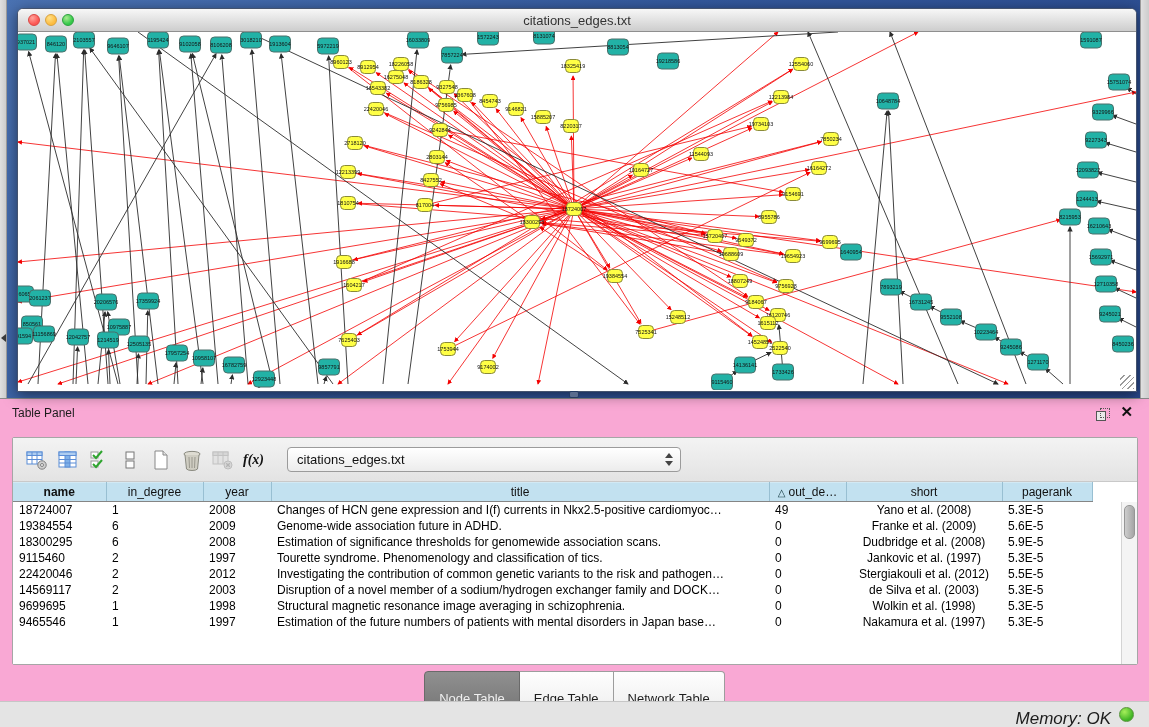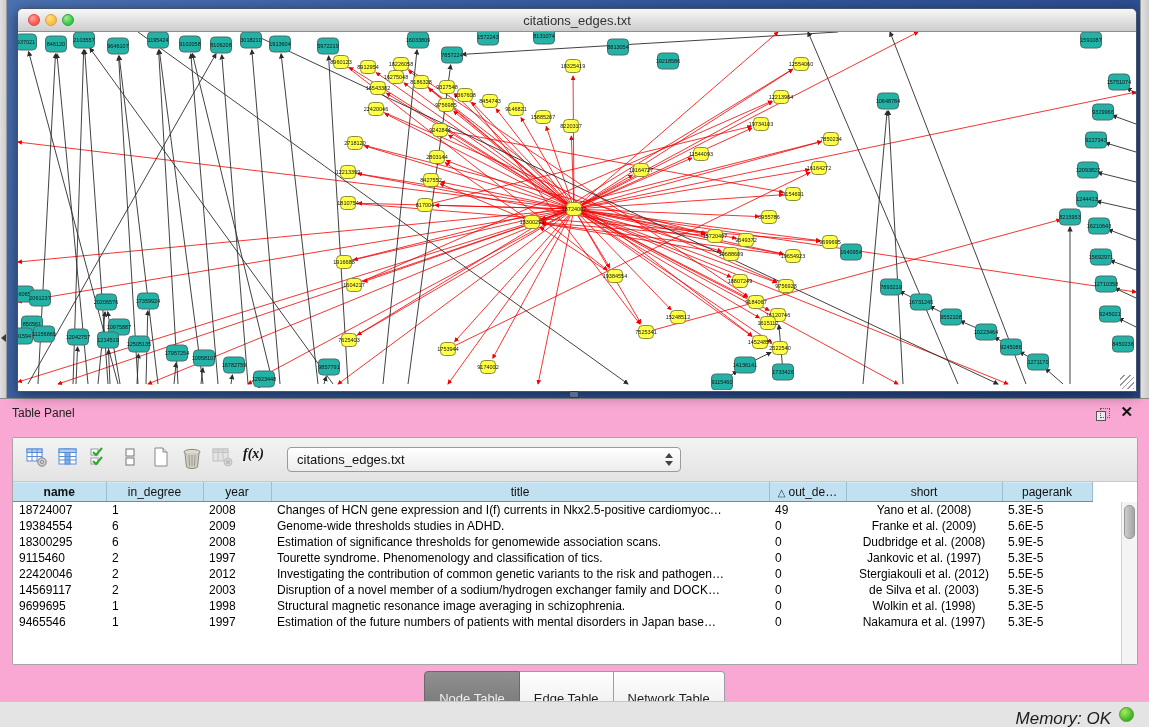--- a/index.html
+++ b/index.html
@@ -29,21 +29,21 @@
   .table-panel{position:absolute;left:0;top:398px;width:1149px;height:329px;background:#f9a8d4;border-top:1px solid #8a8a8a;}
   .panel-titlebar{position:relative;height:28px;}
   .panel-title{position:absolute;left:12px;top:7px;font-size:12px;color:#1c1c1c;}
   .float-icon{position:absolute;right:40px;top:9px;width:13px;height:11px;}
   .float-icon .sq1{position:absolute;left:0;top:3px;width:8px;height:8px;border:1px solid #555;background:#e9e9e9;}
   .float-icon .sq2{position:absolute;left:4px;top:0;width:8px;height:8px;border:1px dotted #555;background:transparent;}
   .close-icon{position:absolute;right:16px;top:5px;font-size:15px;font-weight:bold;color:#111;line-height:15px;}
 
   .panel-container{position:absolute;left:12px;top:38px;width:1126px;height:228px;border:1px solid #a6a6a6;border-radius:2px;background:#fff;box-sizing:border-box;}
   .toolbar{height:43px;background:linear-gradient(#f3f3f3,#e3e3e3);border-bottom:1px solid #c9c9c9;display:flex;align-items:center;padding-left:10px;}
-  .tool-btn{width:27px;height:27px;display:flex;align-items:flex-start;justify-content:center;margin-right:4px;border-radius:3px;}
+  .tool-btn{width:27px;height:27px;display:flex;align-items:center;justify-content:center;margin-right:4px;border-radius:3px;}
   .tool-btn.disabled{opacity:.55;}
   .fx{font-family:"Liberation Serif",serif;font-style:italic;font-weight:bold;font-size:14px;color:#111;}
   .combo{margin-left:16px;width:392px;height:23px;border:1px solid #9b9b9b;border-radius:4px;background:linear-gradient(#ffffff,#ececec);position:relative;box-shadow:inset 0 1px 0 #fff;}
   .combo-text{position:absolute;left:9px;top:4px;font-size:13px;color:#111;}
   .combo-arrows{position:absolute;right:7px;top:4px;width:9px;height:15px;}
   .combo-arrows .up{position:absolute;left:1px;top:1px;width:0;height:0;border-left:4px solid transparent;border-right:4px solid transparent;border-bottom:5px solid #444;}
   .combo-arrows .dn{position:absolute;left:1px;bottom:1px;width:0;height:0;border-left:4px solid transparent;border-right:4px solid transparent;border-top:5px solid #444;}
 
   .table-area{position:absolute;left:0;top:44px;right:0;bottom:0;background:#fff;overflow:hidden;}
   table{border-collapse:collapse;table-layout:fixed;font-size:12px;}
@@ -563,21 +563,21 @@
                 <td>2008</td>
                 <td>Changes of HCN gene expression and I(f) currents in Nkx2.5-positive cardiomyoc…</td>
                 <td>49</td>
                 <td class="center">Yano et al. (2008)</td>
                 <td>5.3E-5</td>
               </tr>
               <tr>
                 <td>19384554</td>
                 <td>6</td>
                 <td>2009</td>
-                <td>Genome-wide thresholds studies in ADHD.</td>
+                <td>Genome-wide association future in ADHD.</td>
                 <td>0</td>
                 <td class="center">Franke et al. (2009)</td>
                 <td>5.6E-5</td>
               </tr>
               <tr>
                 <td>18300295</td>
                 <td>6</td>
                 <td>2008</td>
                 <td>Estimation of significance thresholds for genomewide association scans.</td>
                 <td>0</td>

